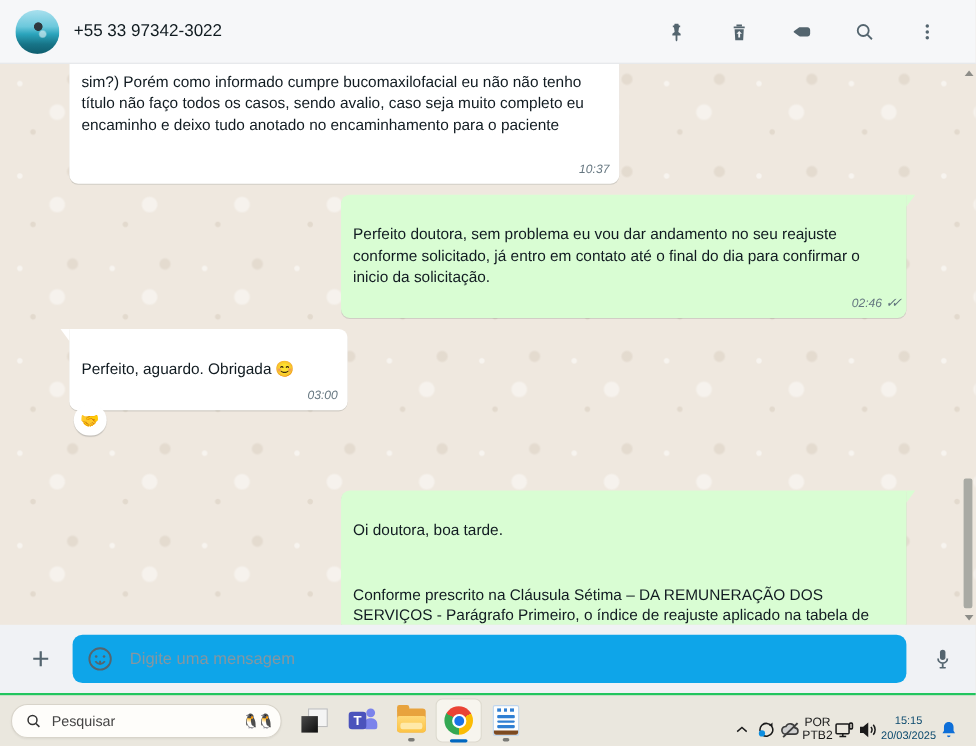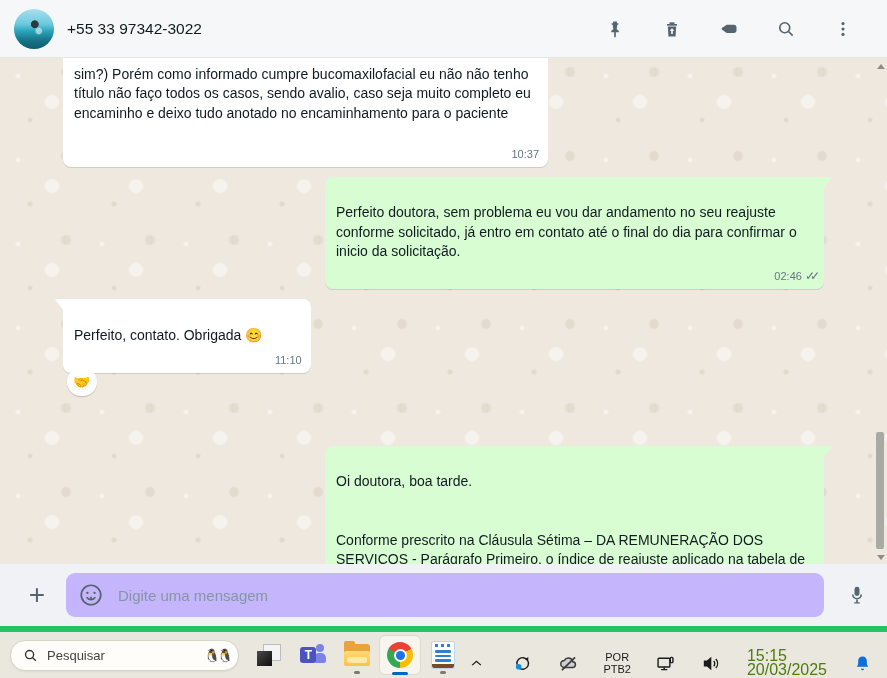--- a/index.html
+++ b/index.html
@@ -23,23 +23,23 @@
   .chat{flex:1 1 auto;position:relative;z-index:1;overflow:hidden;
     background:
       radial-gradient(circle at 18px 18px, rgba(255,255,255,.5) 0 2px, rgba(255,255,255,0) 3px),
       radial-gradient(circle at 52px 44px, rgba(255,255,255,.45) 0 6px, rgba(255,255,255,0) 8px),
       radial-gradient(circle at 30px 62px, rgba(214,203,188,.5) 0 2px, rgba(214,203,188,0) 3px),
       radial-gradient(circle at 66px 14px, rgba(214,203,188,.45) 0 4px, rgba(214,203,188,0) 6px),
       #efe8df;
     background-size:84px 84px;}
   .msg-col{position:absolute;left:63px;right:63px;top:0;display:flex;flex-direction:column;align-items:flex-start;}
   .bubble{position:relative;border-radius:8px;background:#fff;color:#111b21;
-    font-size:14px;line-height:19.5px;padding:7px 10px 8px 11px;
+    font-size:14px;line-height:19.5px;padding:7px 25px 8px 11px;
     box-shadow:0 1px .5px rgba(11,20,26,.13);white-space:pre-line;}
-  .bubble .time{position:absolute;right:9px;bottom:5px;font-size:11px;color:#667781;white-space:nowrap;line-height:15px;}
+  .bubble .time{position:absolute;right:9px;bottom:5px;font-size:11px;color:#667781;white-space:nowrap;line-height:15px;font-style:italic;}
   .ticks{letter-spacing:-5px;margin-left:3px;color:#60727c;font-size:12px;}
   .in{align-self:flex-start;}
   .out{align-self:flex-end;background:#d9fdd3;}
   .tail-left{border-top-left-radius:0;}
   .tail-left::before{content:"";position:absolute;top:0;left:-8px;width:0;height:0;
     border-top:0 solid transparent;border-bottom:11px solid transparent;border-right:8px solid #fff;}
   .tail-right{border-top-right-radius:0;}
   .tail-right::before{content:"";position:absolute;top:0;right:-8px;width:0;height:0;
     border-top:0 solid transparent;border-bottom:11px solid transparent;border-left:8px solid #d9fdd3;}
   .m1{margin-top:-20px;width:464px;padding-bottom:24px;}
@@ -54,30 +54,30 @@
   .scrollbar{position:absolute;top:0;bottom:0;right:0;width:13px;z-index:2;}
   .sb-arrow{position:absolute;left:3px;width:0;height:0;border-left:4px solid transparent;border-right:4px solid transparent;}
   .sb-up{top:6px;border-bottom:5px solid #8d8d88;}
   .sb-down{bottom:4px;border-top:5px solid #8d8d88;}
   .sb-thumb{position:absolute;left:2px;width:8px;top:74%;height:23%;background:#a9aaa4;border-radius:2px;}
 
   
   .composer{flex:0 0 62px;background:#f0f2f5;display:flex;align-items:center;padding:0 16px;gap:14px;z-index:5;}
   .plus-btn{width:30px;height:30px;display:flex;align-items:center;justify-content:center;
     color:#54656f;font-size:28px;font-weight:300;line-height:1;cursor:pointer;margin-left:6px;}
-  .input-wrap{flex:0 0 auto;width:734px;height:44px;background:#c4b5fd;border-radius:9px;
+  .input-wrap{flex:0 0 auto;width:734px;height:44px;background:#0ea5e9;border-radius:9px;
     display:flex;align-items:center;padding:0 12px;gap:12px;}
   .emoji-btn{width:26px;height:26px;color:#54656f;cursor:pointer;flex:0 0 auto;}
   .msg-input{border:0;outline:0;flex:1;font-size:15px;color:#3b4a54;background:transparent;
     font-family:"Liberation Sans",sans-serif;}
   .msg-input::placeholder{color:#8696a0;opacity:1;}
   .mic-btn{margin-left:auto;width:28px;height:28px;color:#54656f;cursor:pointer;display:flex;align-items:center;justify-content:center;}
 
   
-  .taskbar{flex:0 0 46px;background:#eae7de;border-top:6px solid #22c55e;display:flex;align-items:center;
+  .taskbar{flex:0 0 46px;background:#eae7de;border-top:2px solid #22c55e;display:flex;align-items:center;
     padding:0 10px;z-index:20;}
   .tb-search{width:224px;height:29px;background:#fefdfa;border:1px solid #d8d4ca;border-radius:15px;
     display:flex;align-items:center;padding:0 8px 0 12px;gap:9px;cursor:pointer;box-shadow:0 1px 2px rgba(0,0,0,.06);}
   .tb-search-label{font-size:13px;color:#444;flex:1;}
   .tb-search-img{font-size:13px;letter-spacing:-3px;}
   .tb-apps{display:flex;align-items:center;margin-left:8px;}
   .tb-slot{width:44px;height:42px;position:relative;display:flex;align-items:center;justify-content:center;cursor:pointer;}
   .tb-slot .run-dash{position:absolute;bottom:2px;left:50%;transform:translateX(-50%);width:6px;height:3px;border-radius:2px;background:#7a7a76;}
   .tb-slot.active{background:#f7f5ee;border:1px solid #dddacf;border-radius:6px;height:38px;width:40px;}
   .tb-slot.active .run-dash{width:16px;background:#0067c0;bottom:-1px;}
@@ -102,24 +102,24 @@
     background:conic-gradient(from -60deg,#ea4335 0 120deg,#fbbc05 120deg 240deg,#34a853 240deg 360deg);}
   .chrome::before{content:"";position:absolute;left:50%;top:50%;width:13px;height:13px;margin:-6.5px 0 0 -6.5px;border-radius:50%;background:#fff;}
   .chrome::after{content:"";position:absolute;left:50%;top:50%;width:9px;height:9px;margin:-4.5px 0 0 -4.5px;border-radius:50%;background:#1a73e8;}
   
   .notepad{position:relative;width:22px;height:26px;background:#fdfdfd;border:1px solid #bfd6ee;border-radius:2px;}
   .notepad .ln{position:absolute;left:3px;right:3px;height:2.5px;background:#2f7fd3;border-radius:1px;}
   .notepad .binding{position:absolute;left:0;right:0;bottom:0;height:4px;background:#7c4a21;border-radius:0 0 2px 2px;}
   .notepad .holes{position:absolute;top:1.5px;left:3px;right:3px;height:3px;
     background:repeating-linear-gradient(90deg,#2f7fd3 0 3px,transparent 3px 6px);}
   
-  .tb-tray{margin-left:auto;display:flex;align-items:center;gap:24px;padding-right:4px;margin-top:16px;}
+  .tb-tray{margin-left:auto;display:flex;align-items:center;gap:0;padding-right:4px;margin-top:16px;}
   .tray-icon{width:22px;height:22px;display:flex;align-items:center;justify-content:center;color:#1b1b1b;cursor:pointer;}
   .lang{font-size:11px;line-height:12.5px;color:#1b1b1b;text-align:center;cursor:pointer;}
-  .clock{font-size:16px;line-height:14.5px;color:#4d7c0f;text-align:left;cursor:pointer;}
+  .clock{font-size:10px;line-height:14.5px;color:#0c4a6e;text-align:center;cursor:pointer;}
   .bell{color:#0e6fd8;}
 </style>
 </head>
 <body>
 
 <div class="app">
 
   <div class="chat-header">
     <div class="avatar"></div>
     <div class="contact-name">+55 33 97342-3022</div>
@@ -164,22 +164,22 @@
         <span>sim?) Porém como informado cumpre bucomaxilofacial eu não não tenho título não faço todos os casos, sendo avalio, caso seja muito completo eu encaminho e deixo tudo anotado no encaminhamento para o paciente</span>
         <span class="time"><span>10:37</span></span>
       </div>
 
       <div class="bubble out tail-right m2">
         <span>Perfeito doutora, sem problema eu vou dar andamento no seu reajuste conforme solicitado, já entro em contato até o final do dia para confirmar o inicio da solicitação.</span>
         <span class="time"><span>02:46</span><span class="ticks">✓✓</span></span>
       </div>
 
       <div class="bubble in tail-left m3">
-        <span>Perfeito, contato. Obrigada 😊</span>
-        <span class="time"><span>11:10</span></span>
+        <span>Perfeito, aguardo. Obrigada 😊</span>
+        <span class="time"><span>03:00</span></span>
       </div>
       <div class="reaction">
         <span>🤝</span>
       </div>
 
       <div class="bubble out tail-right m4">
         <span>Oi doutora, boa tarde.
 
 
 Conforme prescrito na Cláusula Sétima – DA REMUNERAÇÃO DOS SERVIÇOS - Parágrafo Primeiro, o índice de reajuste aplicado na tabela de honorários será a variação dos últimos 12 meses do IPCA.

